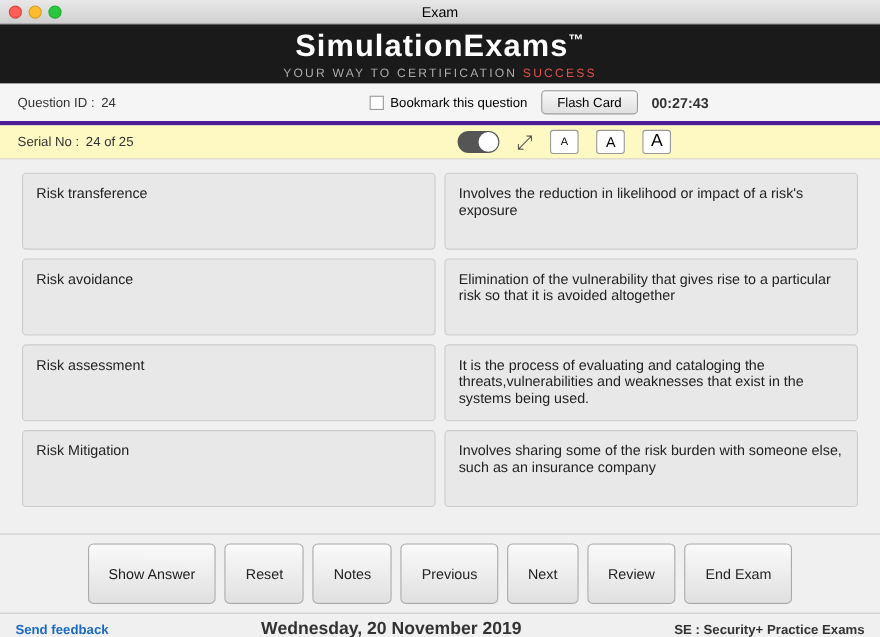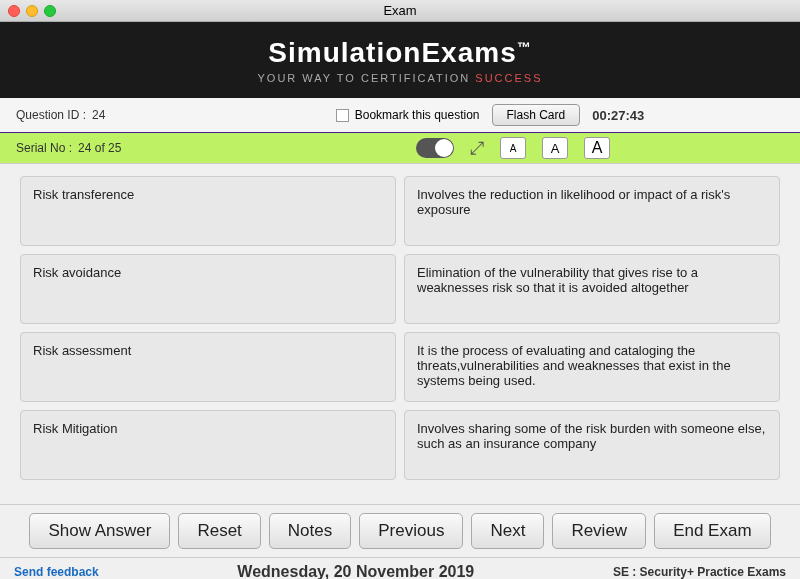--- a/index.html
+++ b/index.html
@@ -29,21 +29,21 @@
       align-items: center;
     }
     .tl { width: 12px; height: 12px; border-radius: 50%; }
     .tl-red { background: #ff5f57; border: 1px solid #e0443e; }
     .tl-yellow { background: #febc2e; border: 1px solid #d4a017; }
     .tl-green { background: #28c840; border: 1px solid #1aab29; }
 
     
     #brand-bar {
       background: #1a1a1a;
-      height: 76px;
+      height: 54px;
       display: flex;
       flex-direction: column;
       align-items: center;
       justify-content: center;
     }
     #brand-name {
       color: white;
       font-size: 28px;
       font-weight: bold;
       letter-spacing: 1px;
@@ -52,21 +52,21 @@
       color: #aaa;
       font-size: 11px;
       letter-spacing: 2px;
       margin-top: 3px;
     }
     #brand-tagline .highlight { color: #e05050; }
 
     
     #meta-bar {
       background: #f5f5f5;
-      border-bottom: 1px solid #4c1d95;
+      border-bottom: 4px solid #4c1d95;
       padding: 6px 16px;
       display: flex;
       align-items: center;
       gap: 0;
     }
     #meta-left {
       display: flex;
       flex-direction: column;
       gap: 2px;
       min-width: 180px;
@@ -91,21 +91,21 @@
       border: 1px solid #999;
       background: linear-gradient(to bottom, #f8f8f8, #e0e0e0);
       border-radius: 4px;
       font-size: 12px;
       cursor: pointer;
     }
     #timer { font-size: 13px; font-weight: bold; color: #333; }
 
     
     #meta-bar2 {
-      background: #bef264;
+      background: #fef9c3;
       border-bottom: 1px solid #ccc;
       padding: 4px 16px;
       display: flex;
       align-items: center;
       gap: 46px;
     }
     #serial-left { min-width: 180px; font-size: 12px; color: #333; display: flex; align-items: center; gap: 6px; }
     #meta-controls {
       flex: 1;
       display: flex;
@@ -158,25 +158,25 @@
     #bottom-bar {
       background: #f0f0f0;
       border-top: 1px solid #ccc;
       padding: 8px 12px;
       display: flex;
       align-items: center;
       justify-content: center;
       gap: 8px;
     }
     .bottom-btn {
-      padding: 7px 18px;
+      padding: 19px 18px;
       border: 1px solid #aaa;
       background: linear-gradient(to bottom, #fafafa, #e0e0e0);
       border-radius: 5px;
-      font-size: 17px;
+      font-size: 13px;
       cursor: pointer;
       color: #222;
     }
 
     
     #status-bar {
       background: #f0f0f0;
       border-top: 1px solid #ccc;
       padding: 5px 14px;
       display: flex;
@@ -245,21 +245,21 @@
     <div class="font-btn" style="font-size:13px;">A</div>
     <div class="font-btn" style="font-size:16px;">A</div>
   </div>
 </div>
 
 <div id="main-content">
   <div class="flash-grid" id="flash-grid">
       <div class="flash-cell term">Risk transference</div>
       <div class="flash-cell definition">Involves the reduction in likelihood or impact of a risk's exposure</div>
       <div class="flash-cell term">Risk avoidance</div>
-      <div class="flash-cell definition">Elimination of the vulnerability that gives rise to a weaknesses risk so that it is avoided altogether</div>
+      <div class="flash-cell definition">Elimination of the vulnerability that gives rise to a particular risk so that it is avoided altogether</div>
       <div class="flash-cell term">Risk assessment</div>
       <div class="flash-cell definition">It is the process of evaluating and cataloging the threats,vulnerabilities and weaknesses that exist in the systems being used.</div>
       <div class="flash-cell term">Risk Mitigation</div>
       <div class="flash-cell definition">Involves sharing some of the risk burden with someone else, such as an insurance company</div>
     </div>
 </div>
 
 <div id="bottom-bar">
   <button class="bottom-btn">Show Answer</button>
   <button class="bottom-btn">Reset</button>

